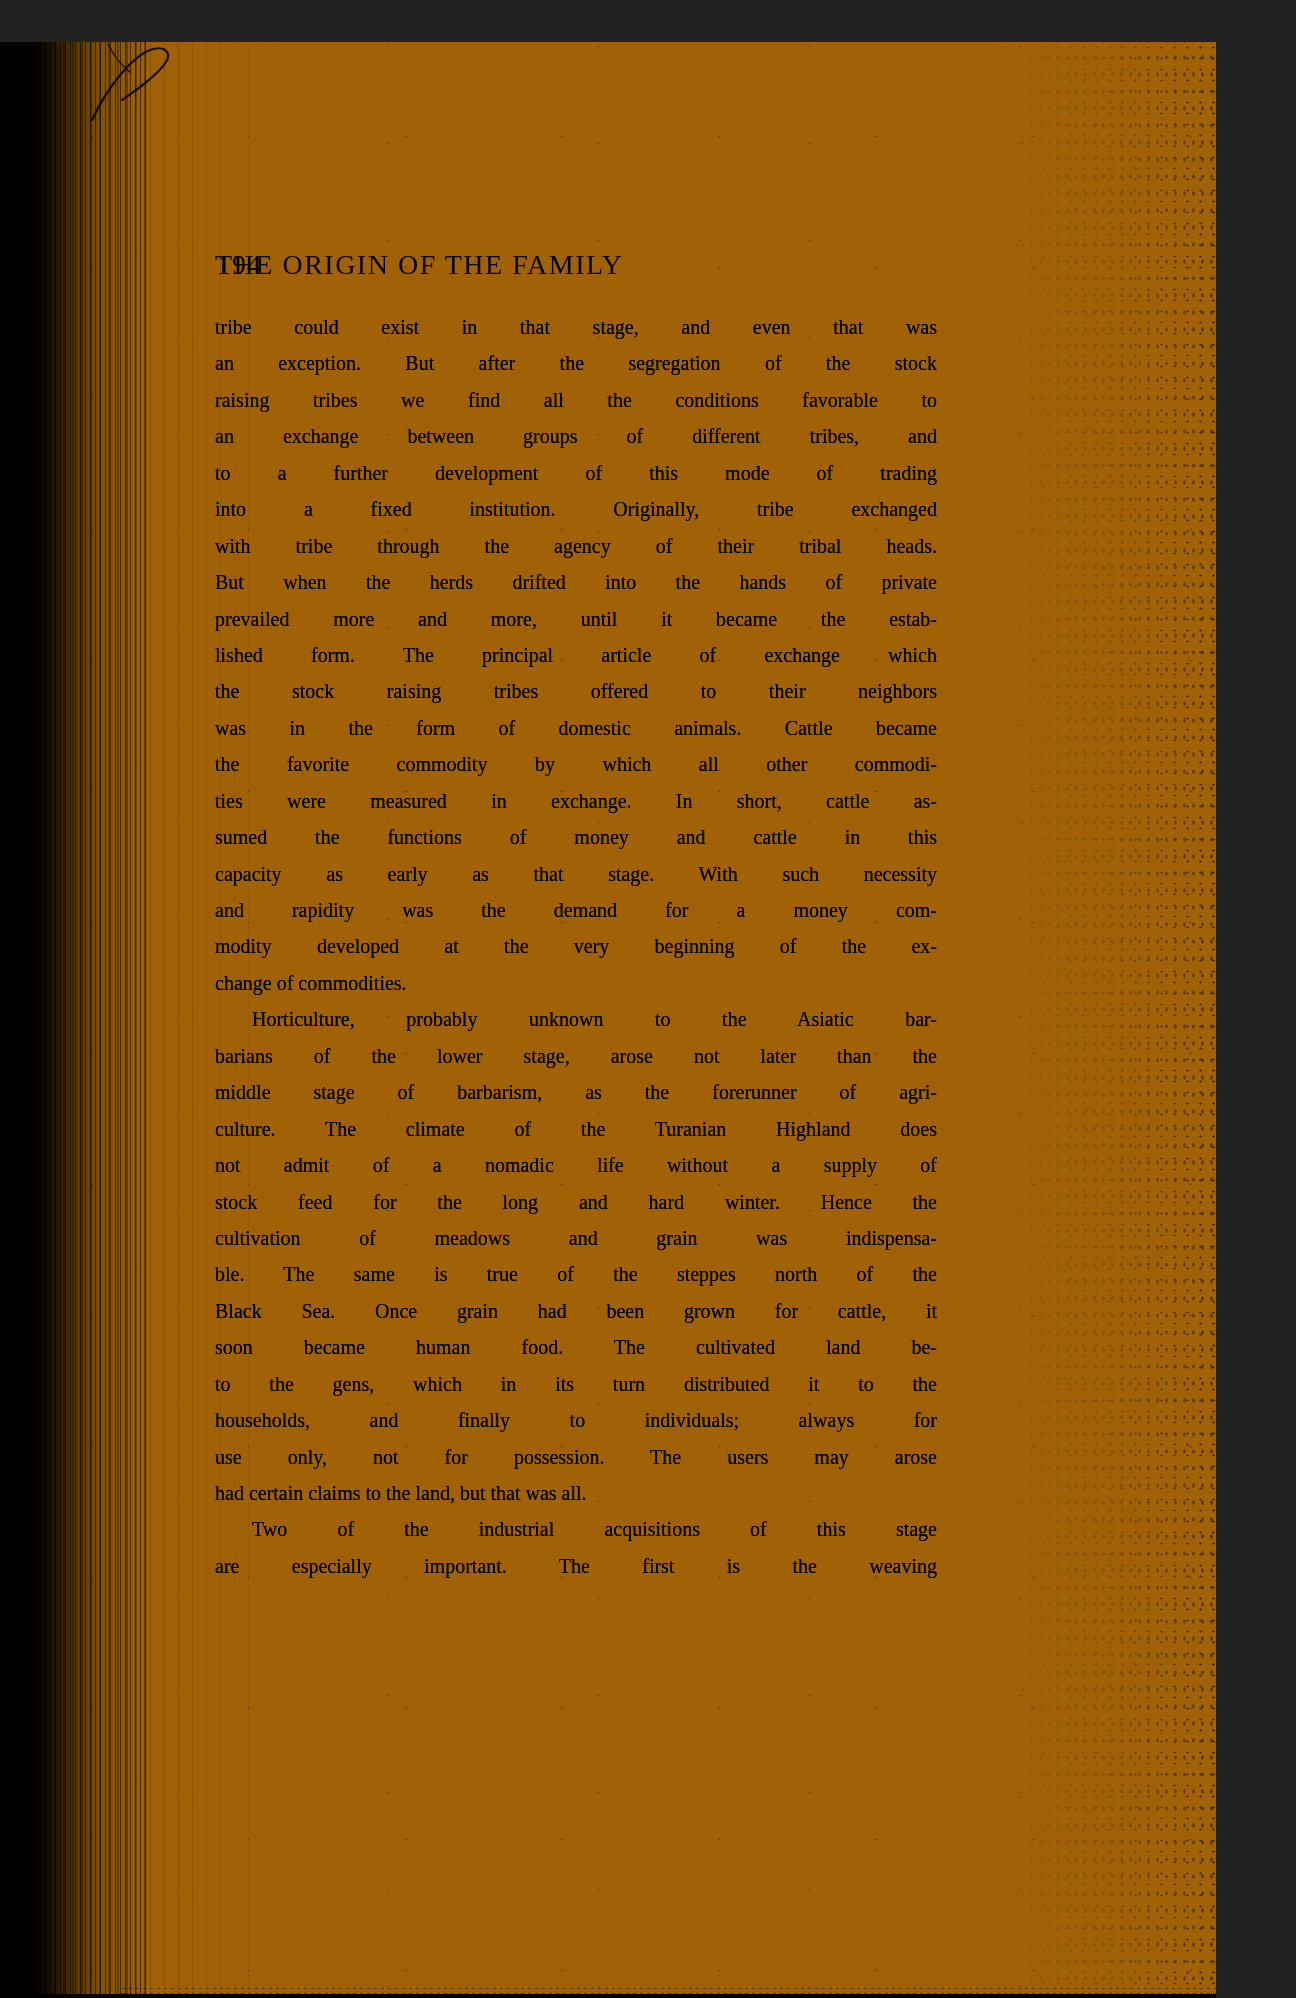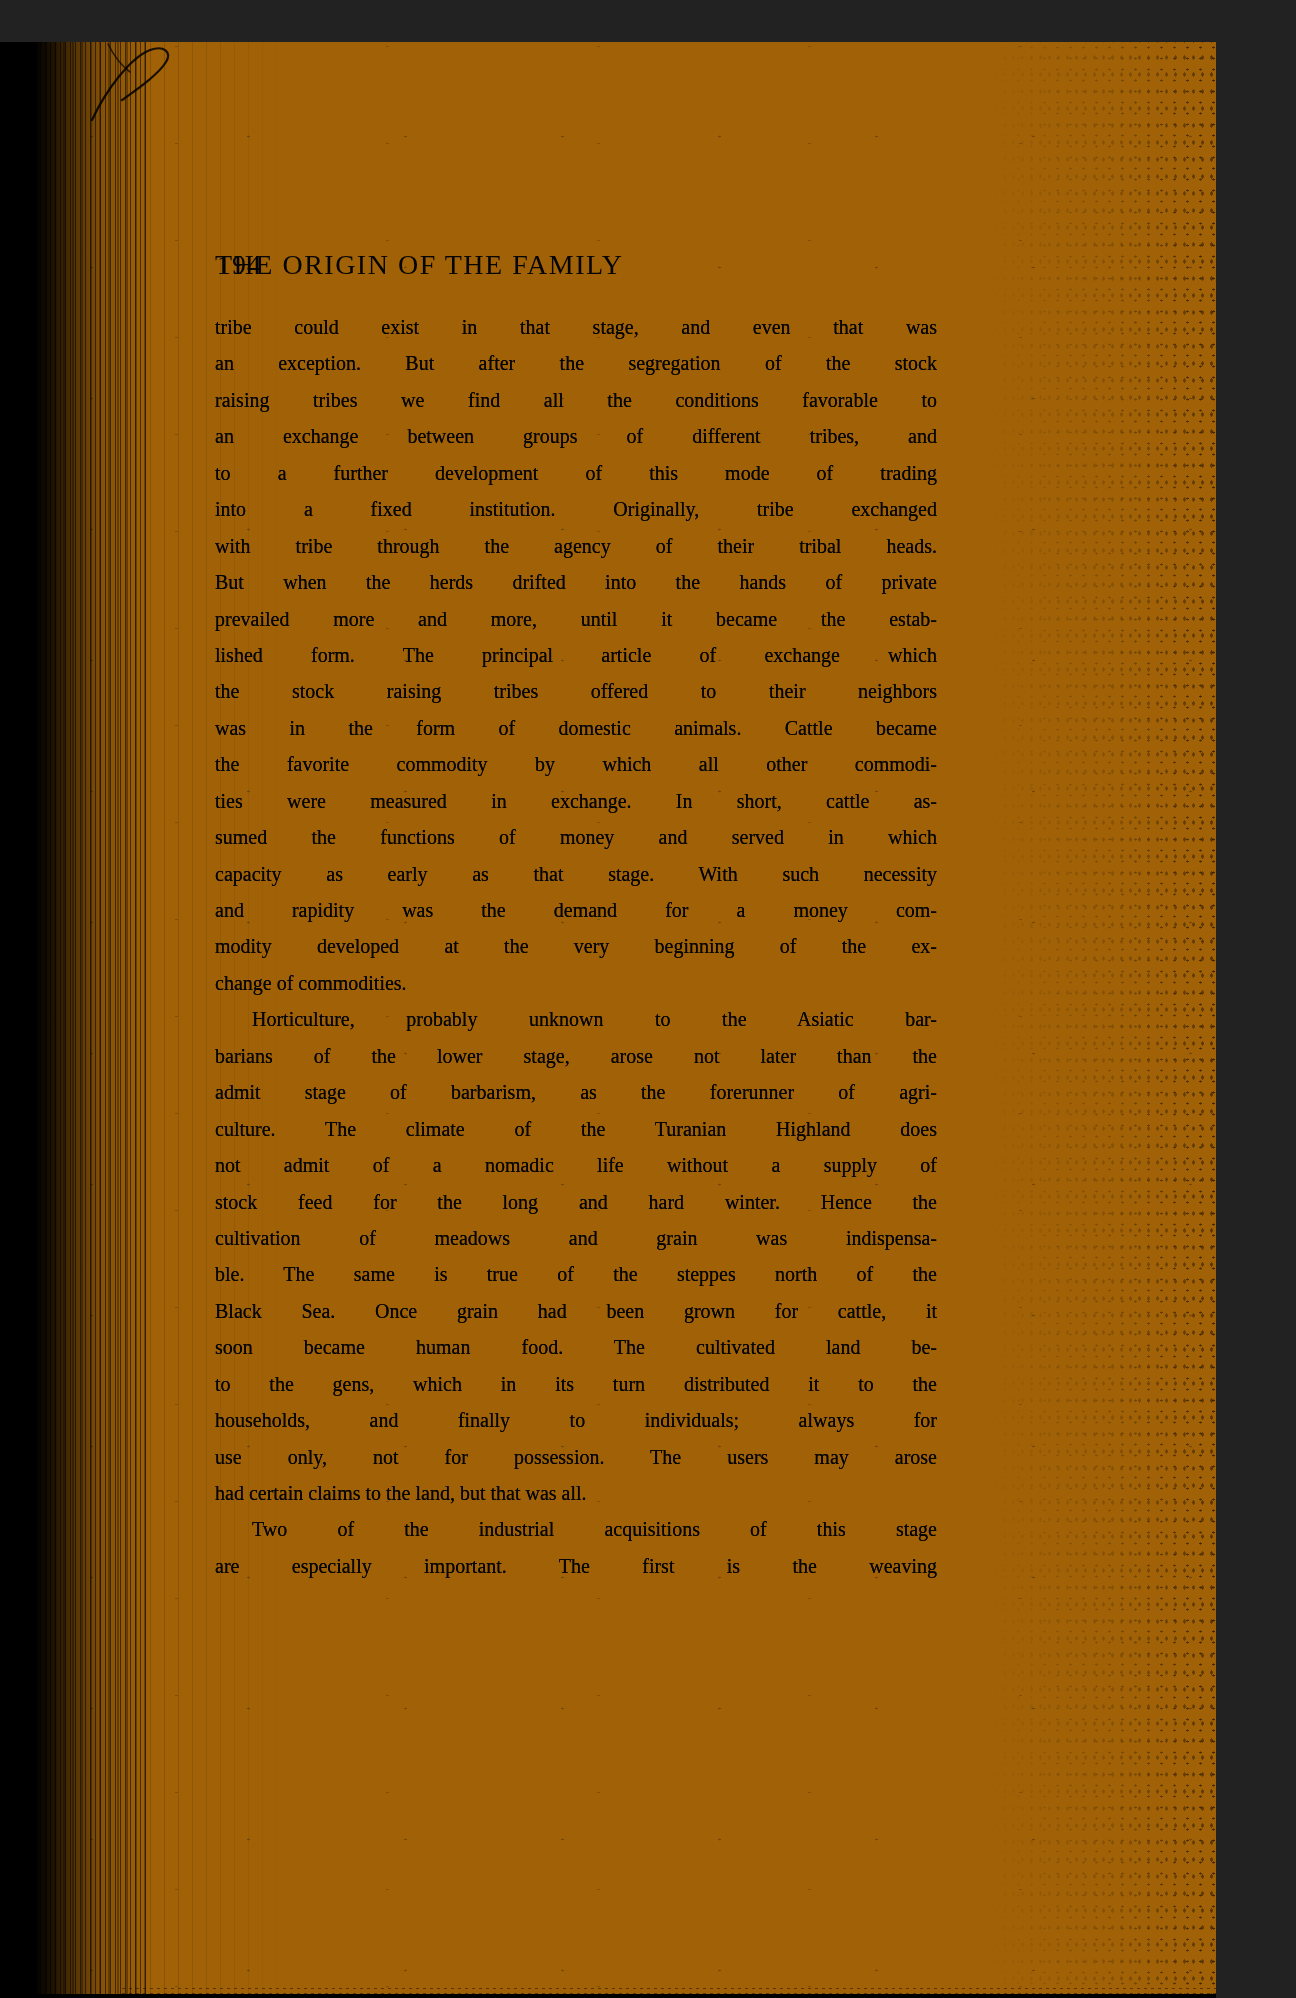--- a/index.html
+++ b/index.html
@@ -146,28 +146,28 @@
         <div class="line">to a further development of this mode of trading</div>
         <div class="line">into a fixed institution. Originally, tribe exchanged</div>
         <div class="line">with tribe through the agency of their tribal heads.</div>
         <div class="line">But when the herds drifted into the hands of private</div>
         <div class="line">prevailed more and more, until it became the estab-</div>
         <div class="line">lished form. The principal article of exchange which</div>
         <div class="line">the stock raising tribes offered to their neighbors</div>
         <div class="line">was in the form of domestic animals. Cattle became</div>
         <div class="line">the favorite commodity by which all other commodi-</div>
         <div class="line">ties were measured in exchange. In short, cattle as-</div>
-        <div class="line">sumed the functions of money and served in which</div>
+        <div class="line">sumed the functions of money and cattle in this</div>
         <div class="line">capacity as early as that stage. With such necessity</div>
         <div class="line">and rapidity was the demand for a money com-</div>
         <div class="line">modity developed at the very beginning of the ex-</div>
         <div class="line no-just">change of commodities.</div>
         <div class="line indent">Horticulture, probably unknown to the Asiatic bar-</div>
         <div class="line">barians of the lower stage, arose not later than the</div>
-        <div class="line">admit stage of barbarism, as the forerunner of agri-</div>
+        <div class="line">middle stage of barbarism, as the forerunner of agri-</div>
         <div class="line">culture. The climate of the Turanian Highland does</div>
         <div class="line">not admit of a nomadic life without a supply of</div>
         <div class="line">stock feed for the long and hard winter. Hence the</div>
         <div class="line">cultivation of meadows and grain was indispensa-</div>
         <div class="line">ble. The same is true of the steppes north of the</div>
         <div class="line">Black Sea. Once grain had been grown for cattle, it</div>
         <div class="line">soon became human food. The cultivated land be-</div>
         <div class="line">to the gens, which in its turn distributed it to the</div>
         <div class="line">households, and finally to individuals; always for</div>
         <div class="line">use only, not for possession. The users may arose</div>

